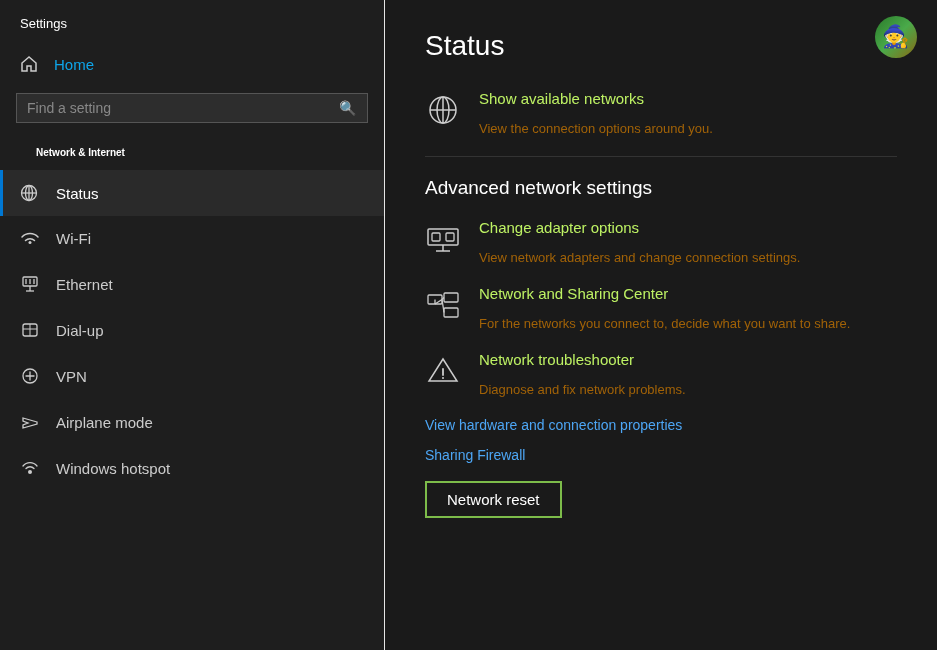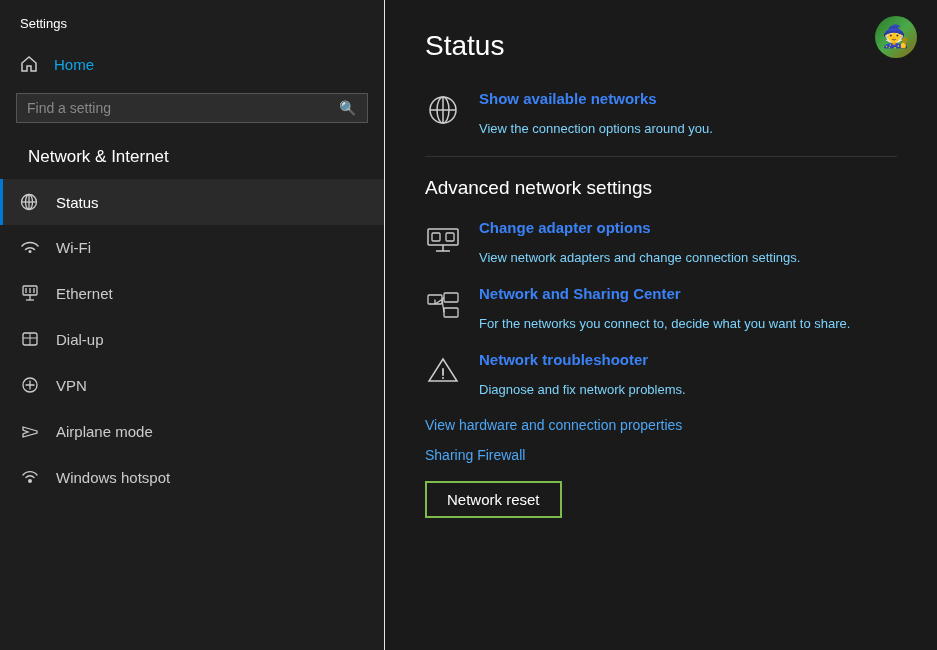--- a/index.html
+++ b/index.html
@@ -62,23 +62,23 @@
     .search-box input::placeholder { color: #888; }
 
     .search-icon-btn {
       color: #aaa;
       font-size: 14px;
       cursor: pointer;
     }
 
     .section-label {
       color: #fff;
-      font-size: 17px;
-      font-weight: 400;
-      padding: 8px 20px 12px 28px;
+      font-size: 10px;
+      font-weight: 700;
+      padding: 8px 20px 12px 36px;
     }
 
     .nav-item {
       display: flex;
       align-items: center;
       padding: 14px 20px;
       color: #ccc;
       cursor: pointer;
       font-size: 15px;
       gap: 16px;
@@ -155,28 +155,27 @@
       flex-shrink: 0;
       display: flex;
       align-items: center;
       justify-content: center;
       color: #ccc;
       font-size: 20px;
       margin-top: 2px;
     }
 
     .action-text-title {
-      color: #3b82f6;
+      color: #bef264;
       font-size: 15px;
       margin-bottom: 3px;
-      font-weight: bold;
     }
 
     .action-text-sub {
-      color: #7dd3fc;
+      color: #a16207;
       font-size: 13px;
       margin-top: 14px;
     }
 
     .section-heading {
       color: #fff;
       font-size: 19px;
       font-weight: 400;
       margin-bottom: 20px;
       margin-top: 10px;

